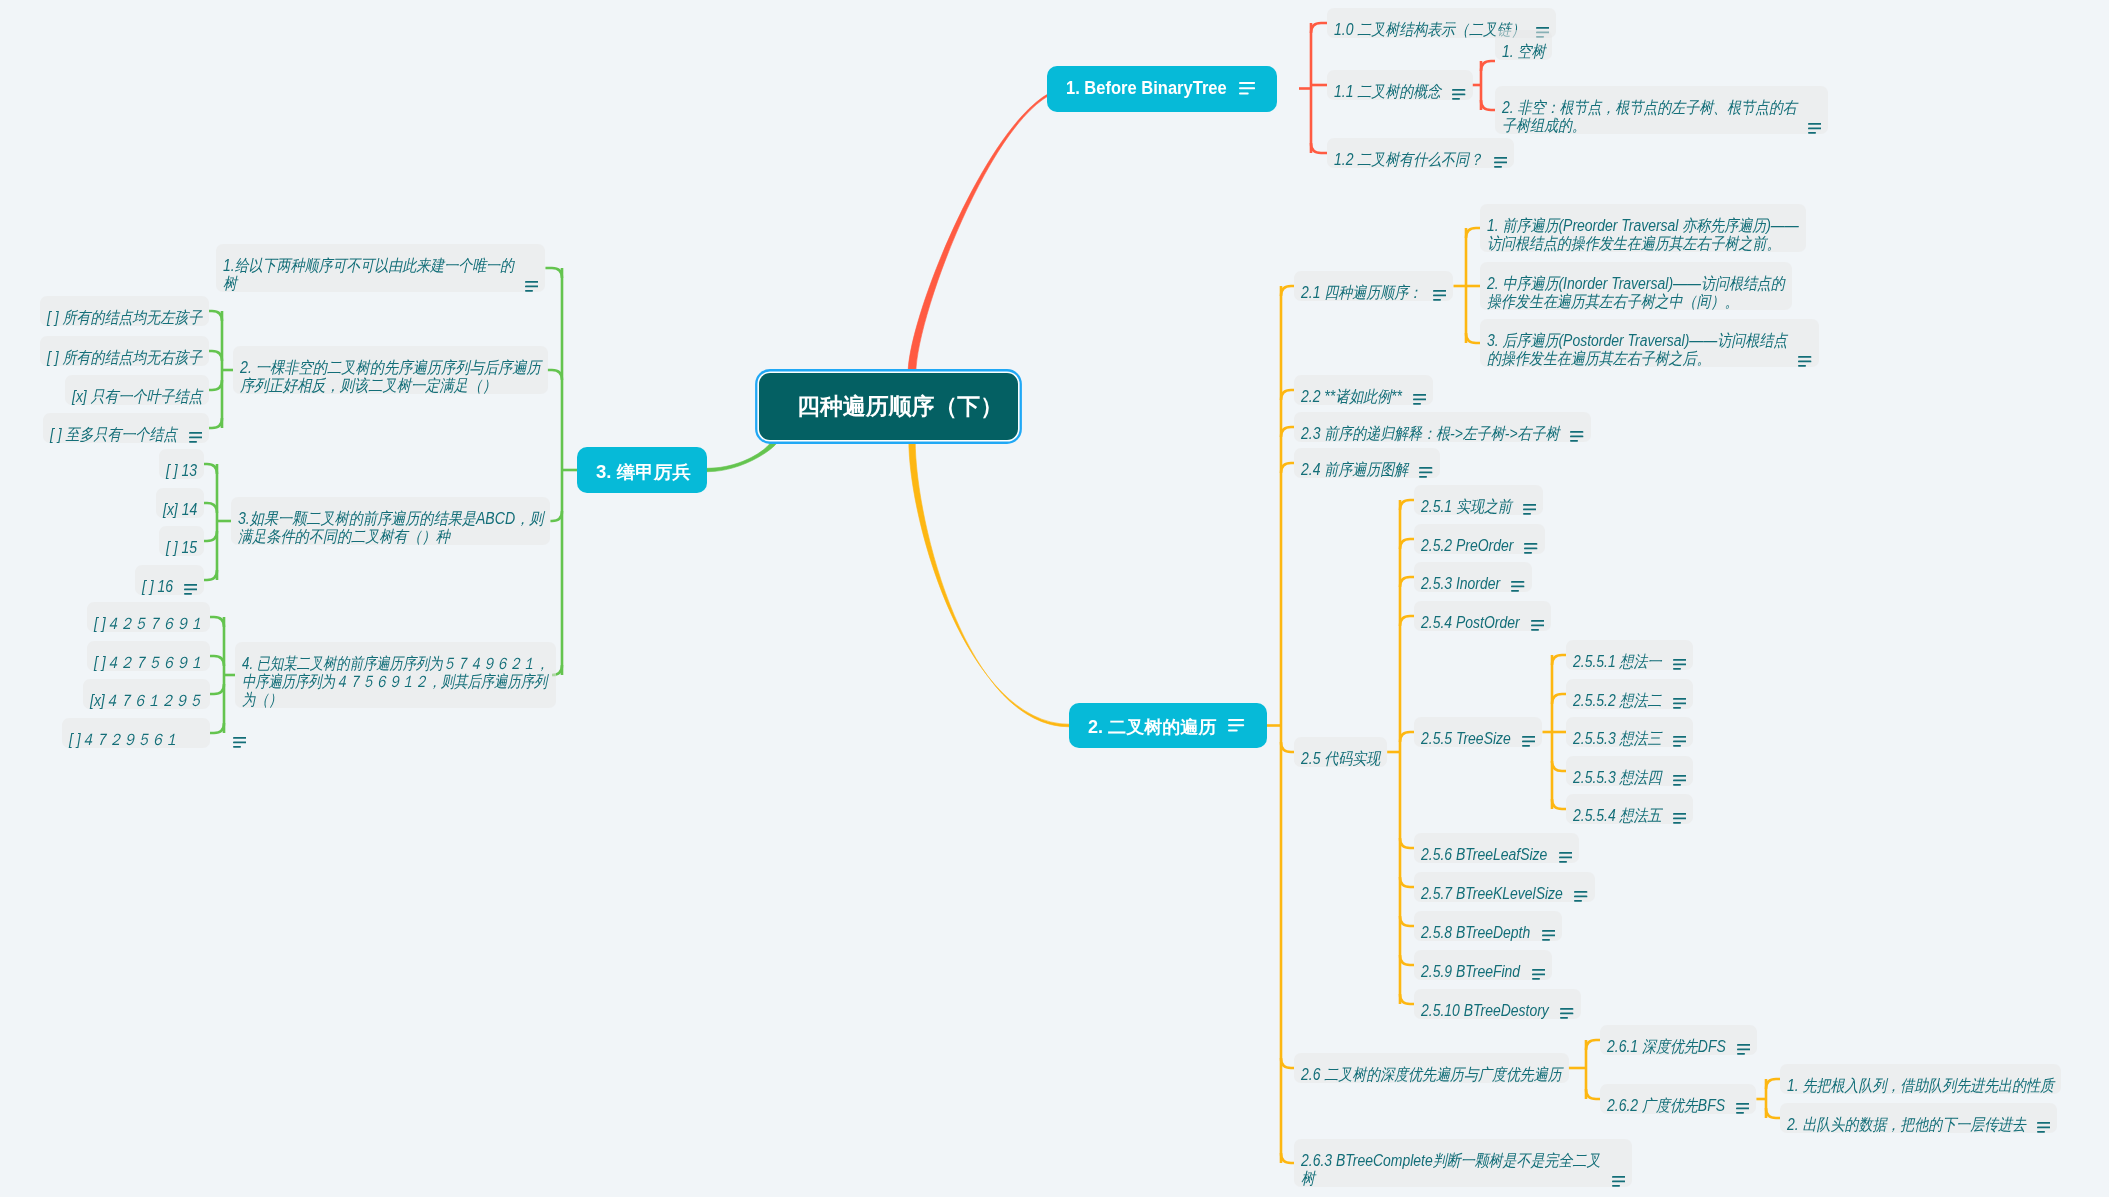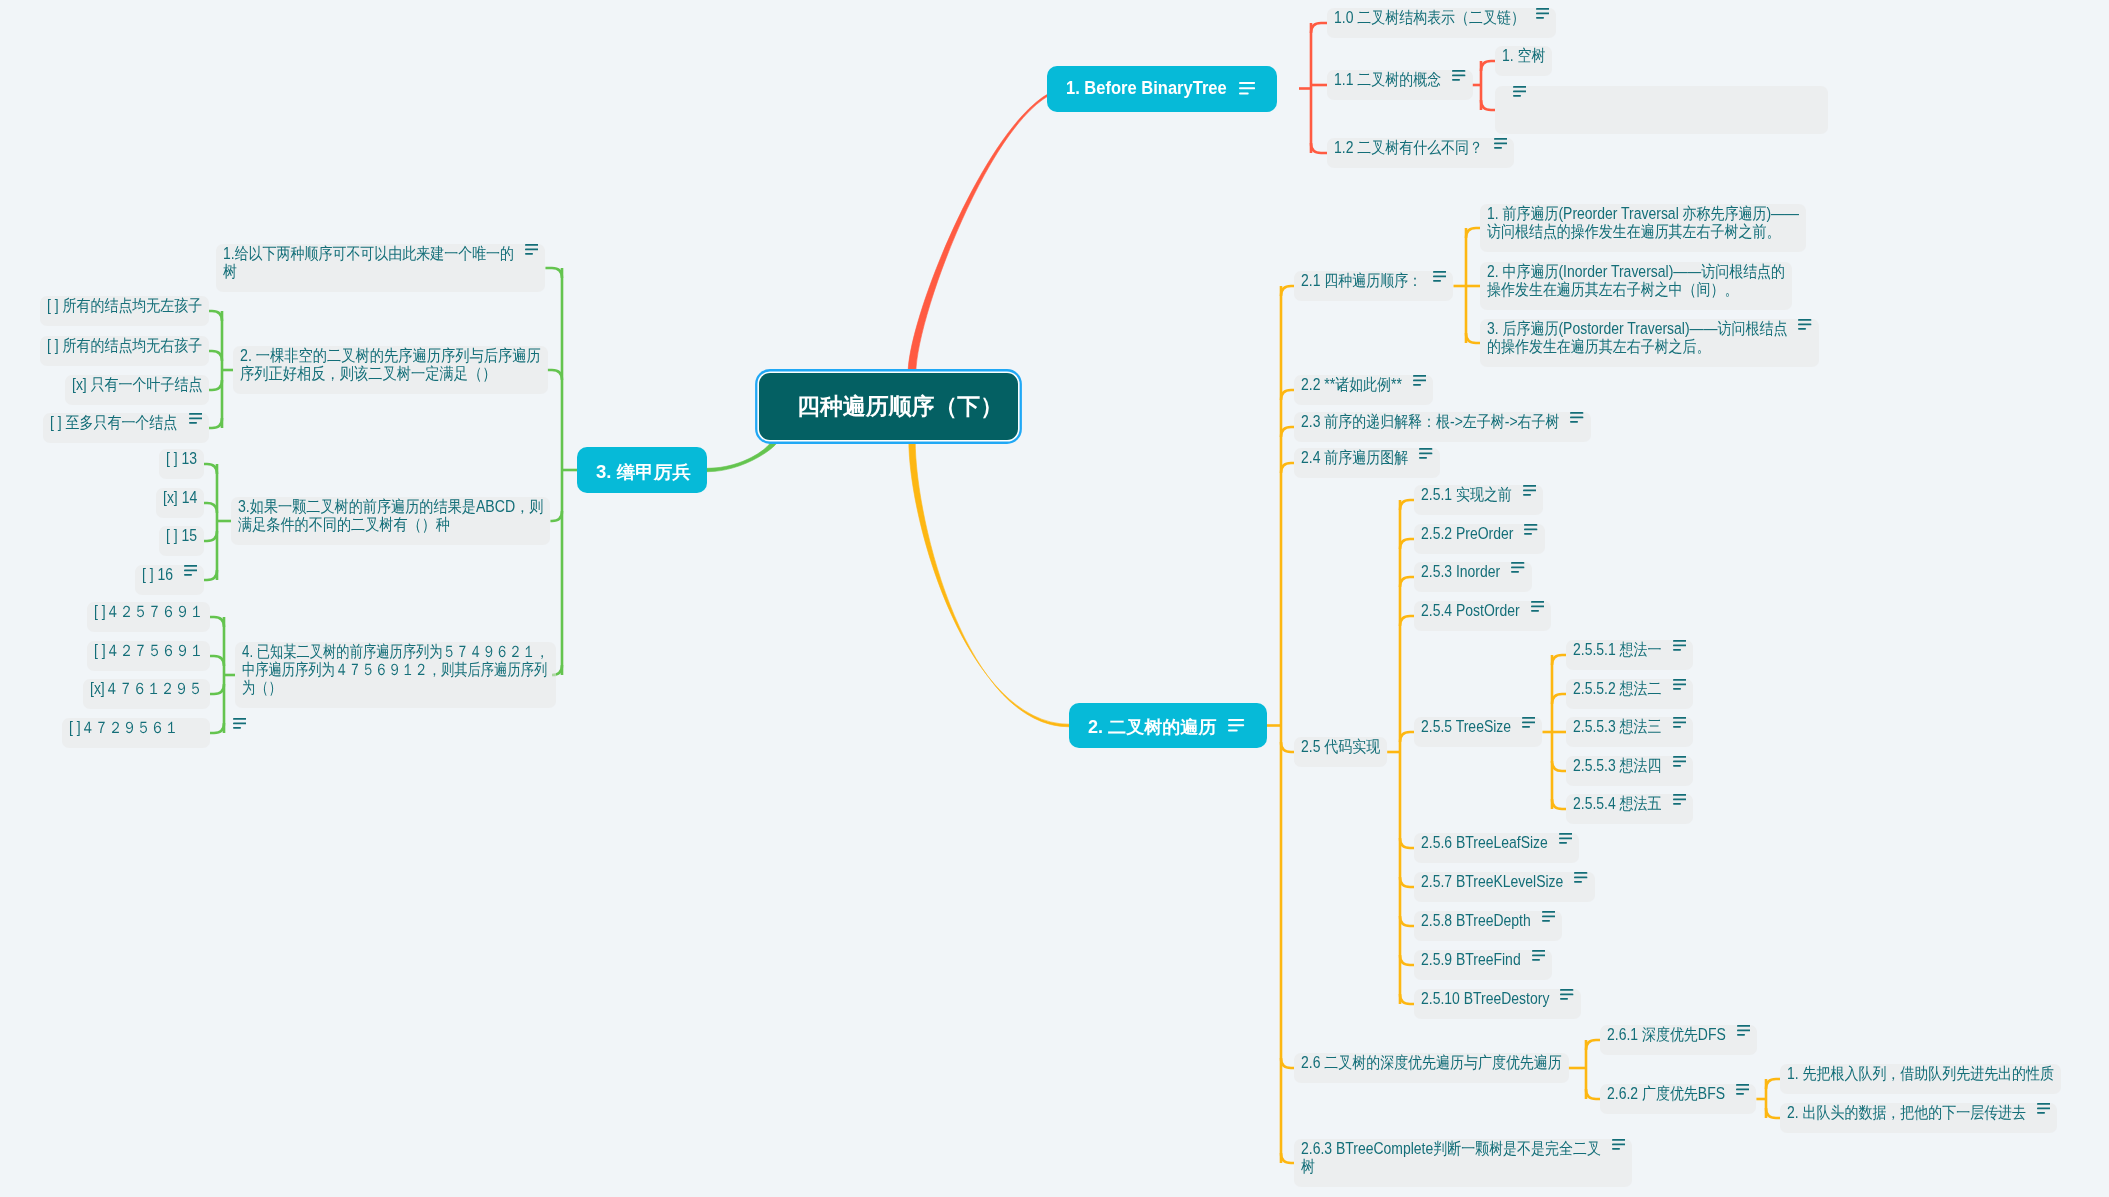--- a/index.html
+++ b/index.html
@@ -2,23 +2,23 @@
 <html><head>
 <meta charset="utf-8">
 <title>Mind map</title>
 <style>
  html,body{margin:0;padding:0;}
  body{width:2109px;height:1197px;overflow:hidden;background:#f1f5f8;
       font-family:"Liberation Sans",sans-serif;}
  #canvas{position:relative;width:2109px;height:1197px;background:#f1f5f8;}
  svg.links{position:absolute;left:0;top:0;width:2109px;height:1197px;
            pointer-events:none;overflow:visible;}
- .node{position:absolute;display:flex;align-items:flex-start;
+ .node{position:absolute;display:flex;align-items:flex-end;
        background:rgba(232,232,232,0.55);border-radius:7px;color:#136e78;
-       padding:0 7px;box-sizing:border-box;}
+       padding:0 7px;box-sizing:border-box;font-style:italic;}
  .node .tw{flex:0 0 auto;overflow:visible;}
  .node .txt{white-space:pre;display:block;font-size:16.3px;line-height:18px;
             transform:scaleX(.858);transform-origin:left top;}
  .branch .tw{flex:0 0 auto;overflow:visible;}
 
  .nico{margin-left:11px;flex:0 0 auto;display:block;}
  .rootbox{position:absolute;display:flex;align-items:center;
           justify-content:center;background:#046063;color:#fff;
           border-radius:11px;box-sizing:border-box;
           box-shadow:0 0 0 1.6px #fdfdfd, 0 0 0 3.9px #20a8f5;}
@@ -161,26 +161,30 @@
       <div class="node" style="width: 145.529px; height: 30px; left: 1327px; top: 70px;">
         <span class="tw" style="width: 107.129px; height: 18px;">
           <span class="txt" style="transform: scaleX(0.858);">1.1 二叉树的概念</span>
         </span>
         <svg class="nico" width="13.4" height="10.75" viewBox="0 0 13.4 10.75">
           <rect x="0" y="0" width="13.4" height="1.75" rx="0.875" fill="#136e78"></rect>
           <rect x="0" y="4.5" width="13.4" height="1.75" rx="0.875" fill="#136e78"></rect>
           <rect x="0" y="9" width="8.04" height="1.75" rx="0.875" fill="#136e78"></rect>
         </svg>
       </div>
-      <div class="node" style="width: 57.4765px; height: 30px; left: 1495px; top: 46px;">
+      <div class="node" style="width: 57.4765px; height: 30px; left: 1495px; top: 30px;">
         <span class="tw" style="width: 43.4765px; height: 18px;">
           <span class="txt" style="transform: scaleX(0.858);">1. 空树</span>
         </span>
       </div>
       <div class="node" style="width: 333.324px; height: 48px; left: 1495px; top: 86px;">
+        <span class="tw" style="width: 294.924px; height: 36px;">
+          <span class="txt" style="transform: scaleX(0.858);">2. 非空：根节点，根节点的左子树、根节点的右
+子树组成的。</span>
+        </span>
         <svg class="nico" width="13.4" height="10.75" viewBox="0 0 13.4 10.75">
           <rect x="0" y="0" width="13.4" height="1.75" rx="0.875" fill="#136e78"></rect>
           <rect x="0" y="4.5" width="13.4" height="1.75" rx="0.875" fill="#136e78"></rect>
           <rect x="0" y="9" width="8.04" height="1.75" rx="0.875" fill="#136e78"></rect>
         </svg>
       </div>
       <div class="node" style="width: 187.437px; height: 30px; left: 1327px; top: 138px;">
         <span class="tw" style="width: 149.037px; height: 18px;">
           <span class="txt" style="transform: scaleX(0.858);">1.2 二叉树有什么不同？</span>
         </span>

